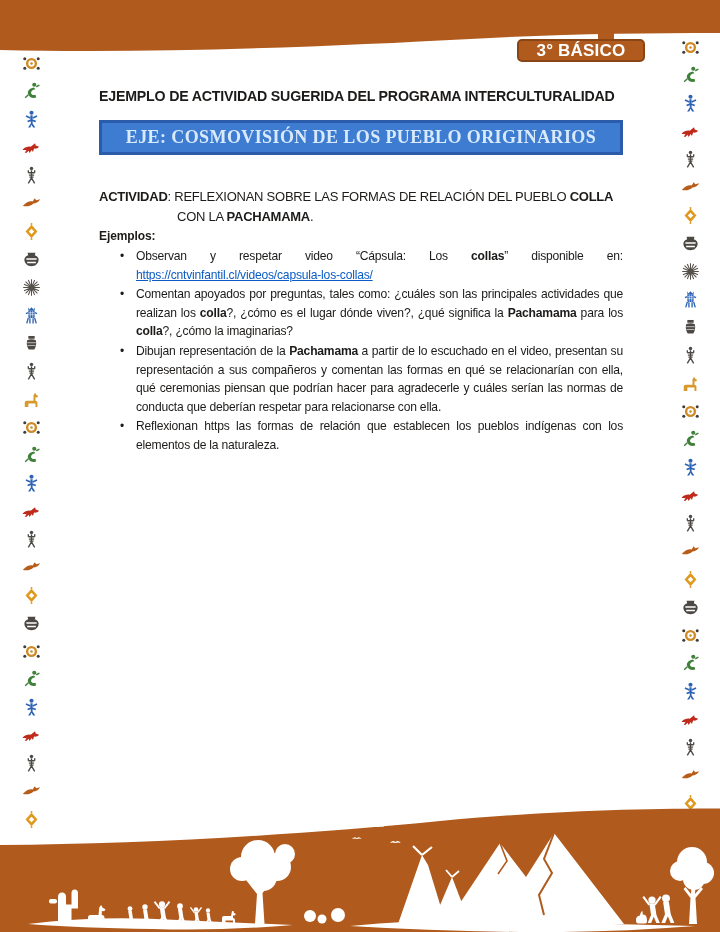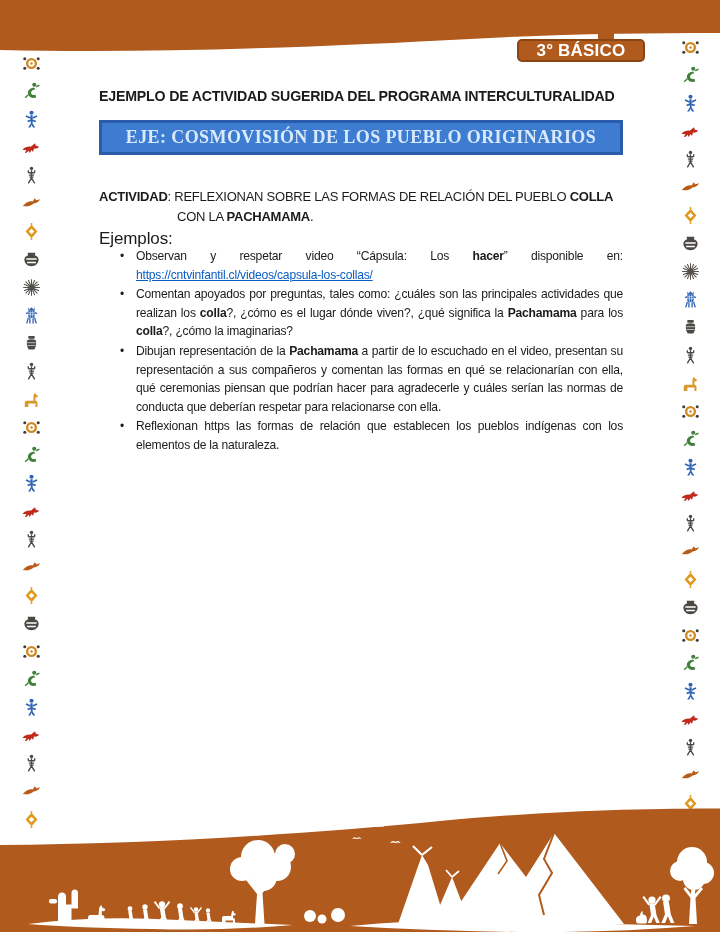--- a/index.html
+++ b/index.html
@@ -30,21 +30,21 @@
     color:#d9eafb;letter-spacing:.4px;
   }
   
   .activity{
     position:absolute;left:99px;top:187px;width:526px;
     font-size:13px;line-height:19.5px;letter-spacing:-0.25px;
     padding-left:78px;text-indent:-78px;box-sizing:border-box;
   }
   .examples-heading{
     position:absolute;left:99px;top:229px;
-    font-size:17px;font-weight:normal;letter-spacing:-0.1px;
+    font-size:12px;font-weight:bold;letter-spacing:-0.1px;
   }
   ul.examples{
     position:absolute;left:120px;top:247px;width:503px;
     margin:0;padding:0;list-style:none;
   }
   ul.examples li{display:flex;margin:0 0 1px 0;}
   ul.examples .marker{
     width:16px;flex:0 0 16px;font-size:12px;line-height:18.6px;color:#1d1b19;
   }
   ul.examples .txt{
@@ -424,21 +424,21 @@
   <span>EJE: COSMOVISIÓN DE LOS PUEBLO ORIGINARIOS</span>
 </div>
 
 <div class="activity"><span class="b">ACTIVIDAD</span><span>: REFLEXIONAN SOBRE LAS FORMAS DE RELACIÓN DEL PUEBLO </span><span class="b">COLLA</span><span> CON LA </span><span class="b">PACHAMAMA</span><span>.</span></div>
 
 <div class="examples-heading">Ejemplos:</div>
 <ul class="examples">
 
 <li>
       <span class="marker">•</span>
-      <span class="txt"><span>Observan y respetar video “Cápsula: Los </span><span class="b">hacer</span><span>” disponible en: </span><a href="#" class="link">https://cntvinfantil.cl/videos/capsula-los-collas/</a></span>
+      <span class="txt"><span>Observan y respetar video “Cápsula: Los </span><span class="b">collas</span><span>” disponible en: </span><a href="#" class="link">https://cntvinfantil.cl/videos/capsula-los-collas/</a></span>
     </li>
     <li>
       <span class="marker">•</span>
       <span class="txt"><span>Comentan apoyados por preguntas, tales como: ¿cuáles son las principales actividades que realizan los </span><span class="b">colla</span><span>?, ¿cómo es el lugar dónde viven?, ¿qué significa la </span><span class="b">Pachamama</span><span> para los </span><span class="b">colla</span><span>?, ¿cómo la imaginarias?</span></span>
     </li>
     <li>
       <span class="marker">•</span>
       <span class="txt"><span>Dibujan representación de la </span><span class="b">Pachamama</span><span> a partir de lo escuchado en el video, presentan su representación a sus compañeros y comentan las formas en qué se relacionarían con ella, qué ceremonias piensan que podrían hacer para agradecerle y cuáles serían las normas de conducta que deberían respetar para relacionarse con ella.</span></span>
     </li>
     <li>

